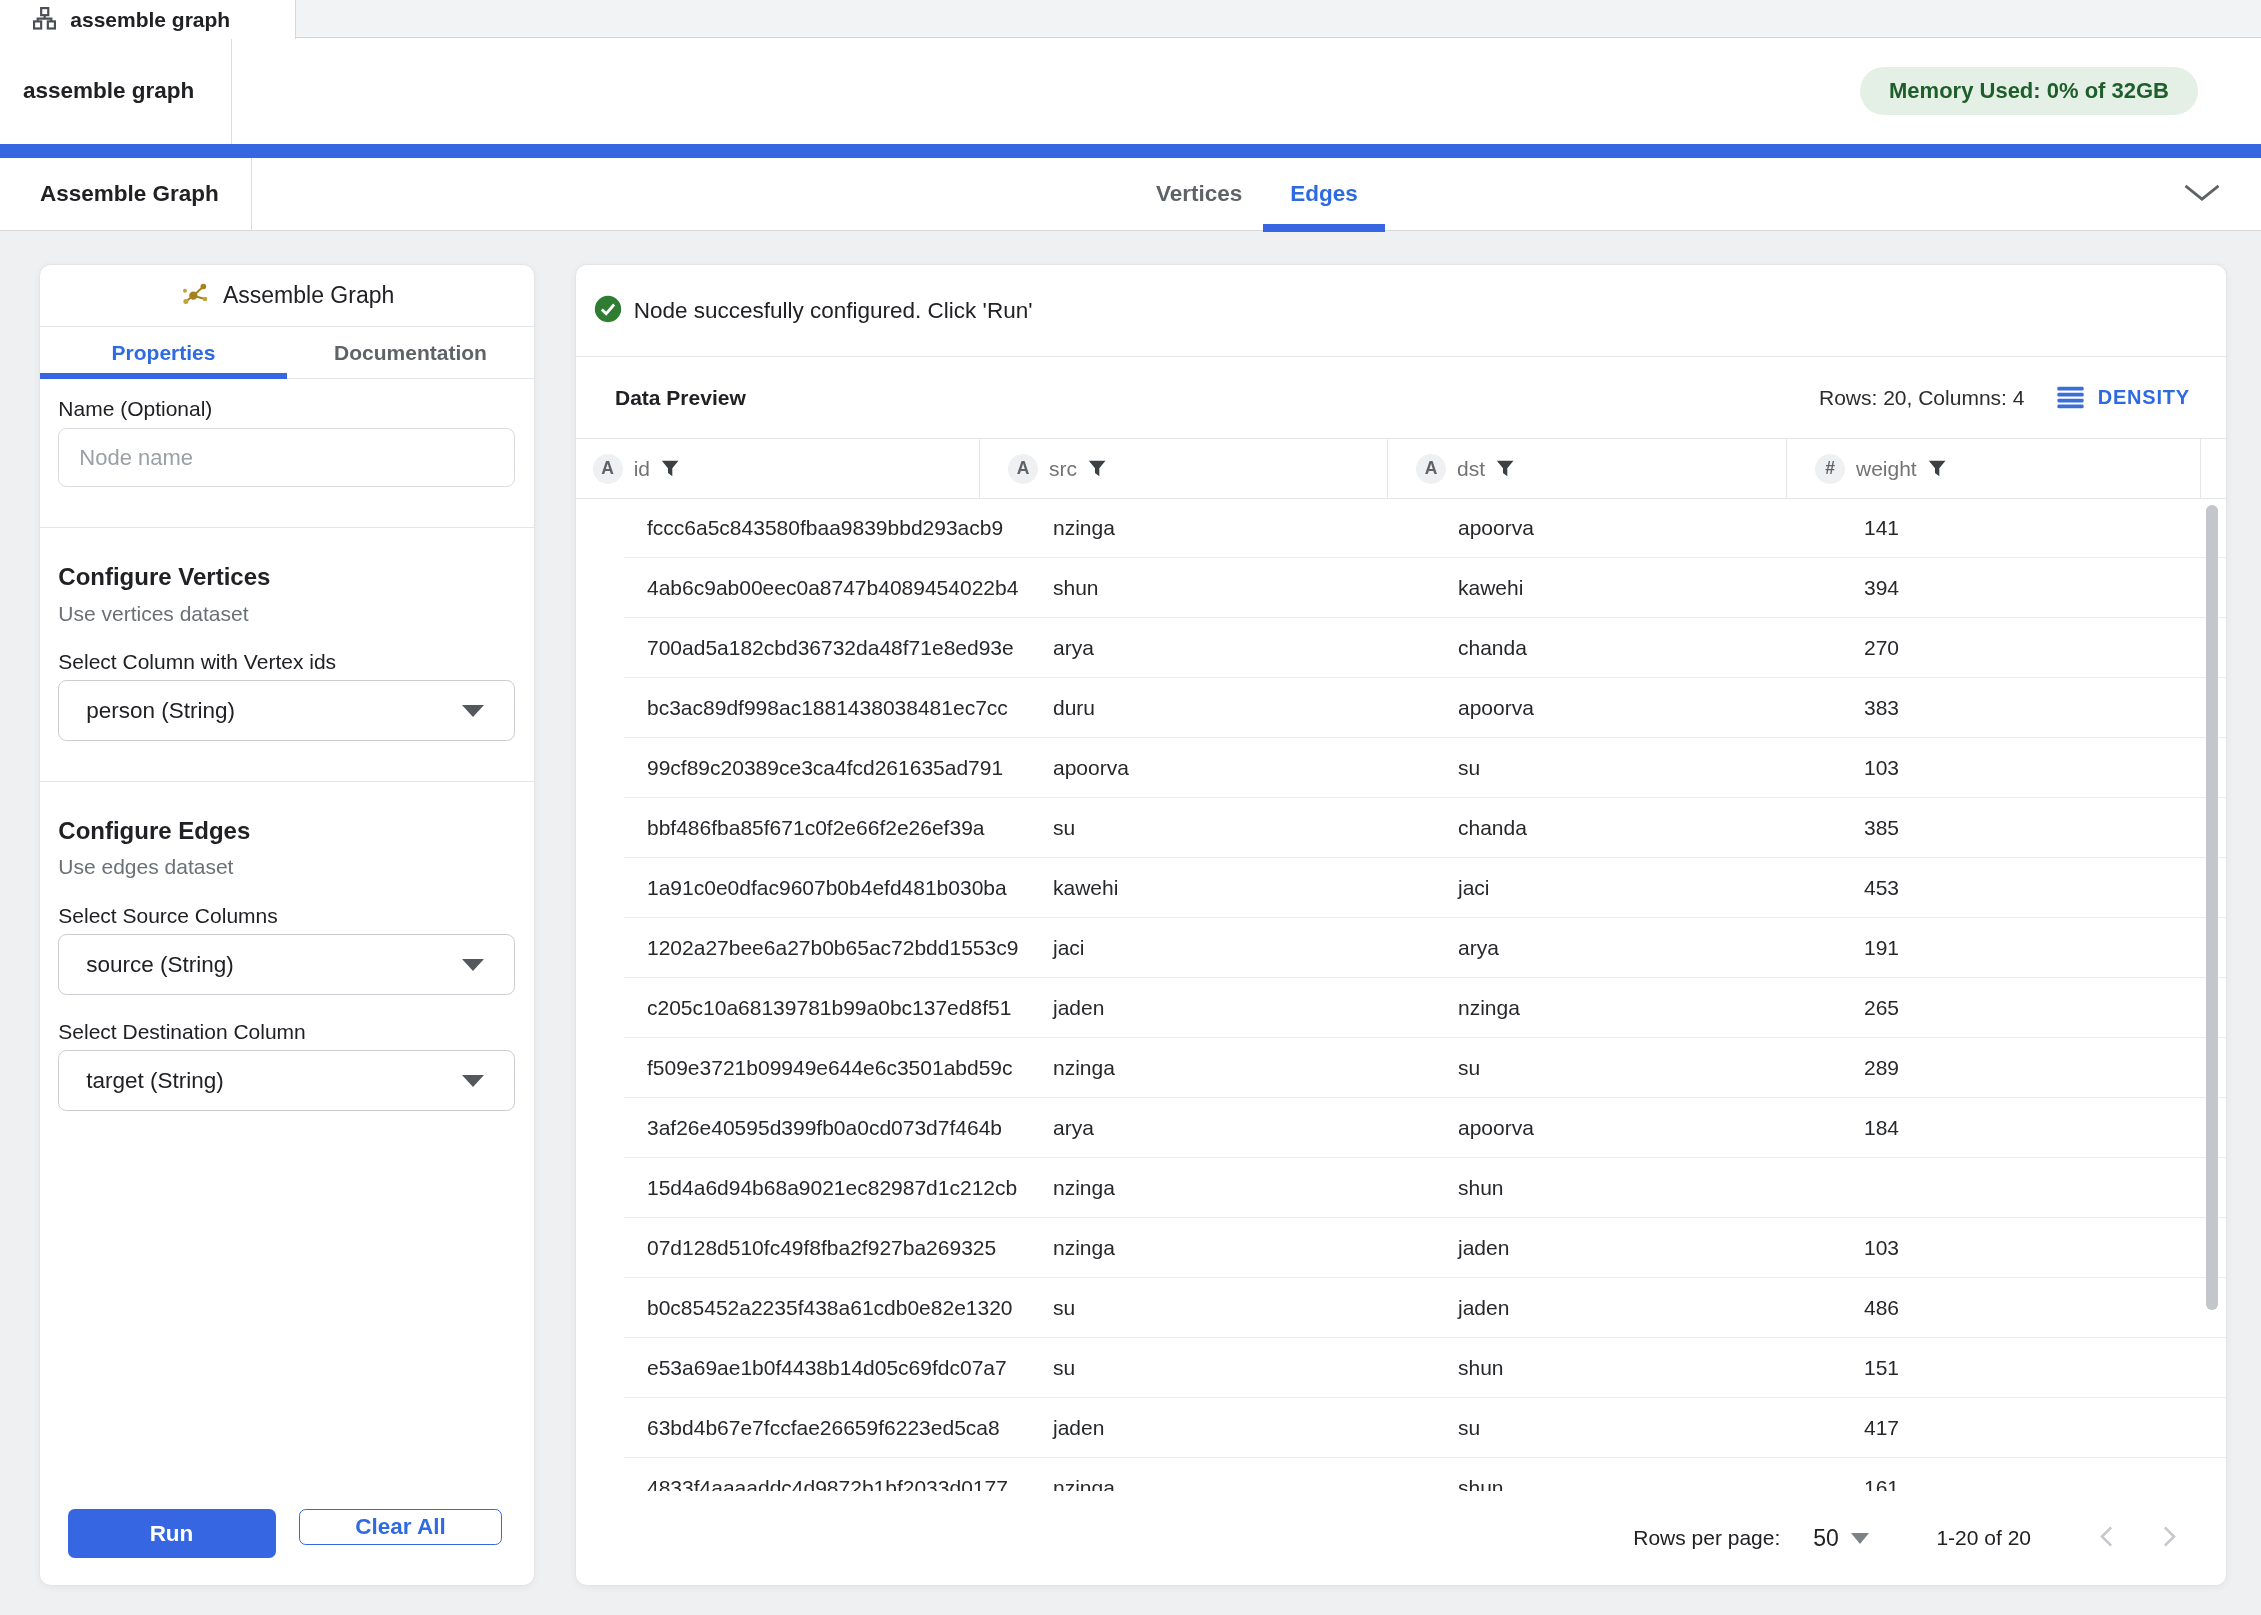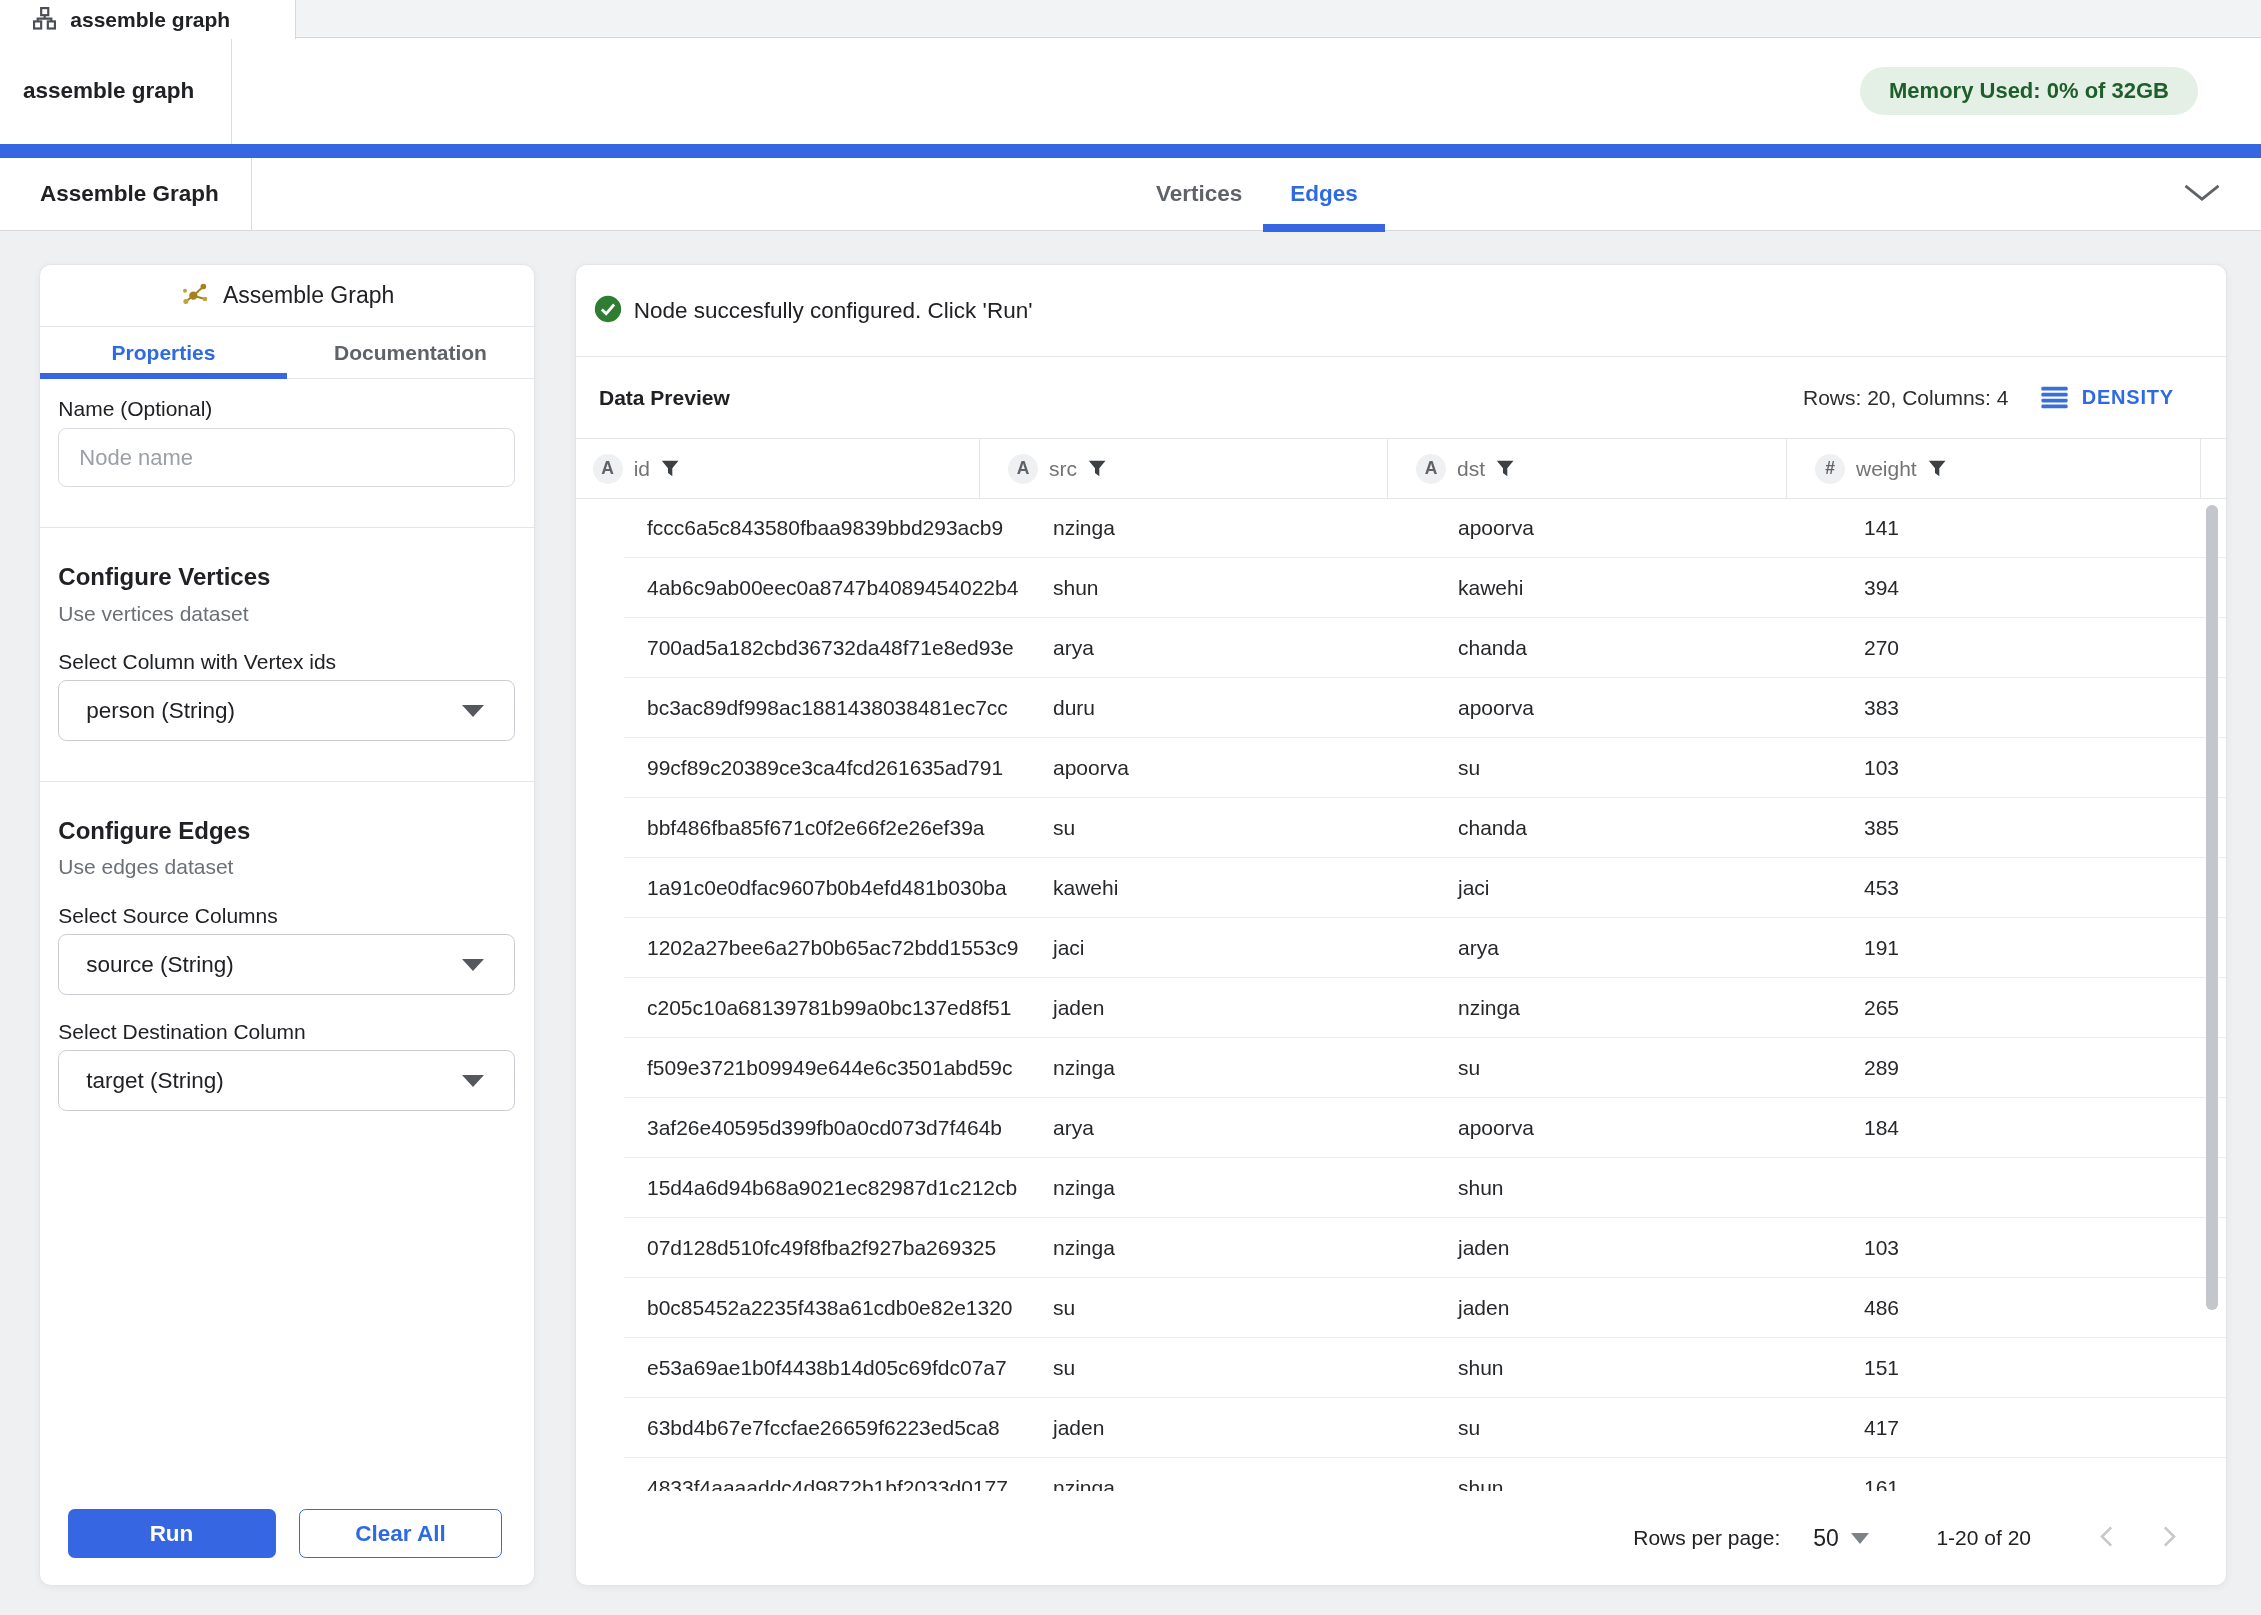--- a/index.html
+++ b/index.html
@@ -73,30 +73,30 @@
   .panel-divider { position:absolute; left:0; width:100%; height:0.8px; background:#e4e6e9; }
   .selectbox { position:absolute; left:18.3px; width:457px; height:61px;
                border:1.7px solid #c9ccd0; border-radius:8.3px; background:#fff;
                display:flex; align-items:center; padding:0 30px 0 27px; font-size:22.5px; cursor:pointer; }
   .selectbox .caret { margin-left:auto; width:0; height:0;
                       border-left:11px solid transparent; border-right:11px solid transparent;
                       border-top:12.5px solid #54585c; }
   .btn-run { position:absolute; left:27.5px; top:1244px; width:208px; height:49px;
              background:#3766e3; color:#fff; font-size:22.5px; font-weight:700;
              border:none; border-radius:6.7px; cursor:pointer; font-family:"Liberation Sans",sans-serif; }
-  .btn-clear { position:absolute; left:259px; top:1244px; width:203px; height:49px;
+  .btn-clear { position:absolute; left:259px; top:1244px; width:203px; height:36px;
                background:#fff; color:#2e6ae2; font-size:22.5px; font-weight:700;
                border:1.7px solid #3766e3; border-radius:6.7px; cursor:pointer; font-family:"Liberation Sans",sans-serif; }
 
   
   .status-row { position:absolute; left:0; top:0; width:100%; height:92px;
                 border-bottom:0.8px solid #e4e6e9; display:flex; align-items:center;
                 gap:11.7px; padding-left:18px; }
   .status-row .txt { font-size:22.5px; }
-  .preview-bar { position:absolute; left:0; top:92px; width:100%; height:81px;
+  .preview-bar { position:absolute; left:16px; top:92px; width:100%; height:81px;
                  display:flex; align-items:center; padding:0 52px 0 23px; }
   .preview-bar .ptitle { font-size:21px; font-weight:700; }
   .preview-bar .meta { margin-left:auto; font-size:21px; color:#2a2d30; }
   .density-btn { display:flex; align-items:center; gap:13.3px; margin-left:33px; cursor:pointer; }
   .density-btn .lbl { font-size:20px; font-weight:700; color:#2e6ae2; letter-spacing:0.8px; }
 
   .grid-cols { display:grid; grid-template-columns:404px 408px 399px 414px 1fr; }
   .thead { position:absolute; left:0; top:173px; width:100%; height:61px;
            border-top:0.8px solid #e4e6e9; border-bottom:0.8px solid #e4e6e9; }
   .hcell { display:flex; align-items:center; gap:11px; padding-left:28px;

